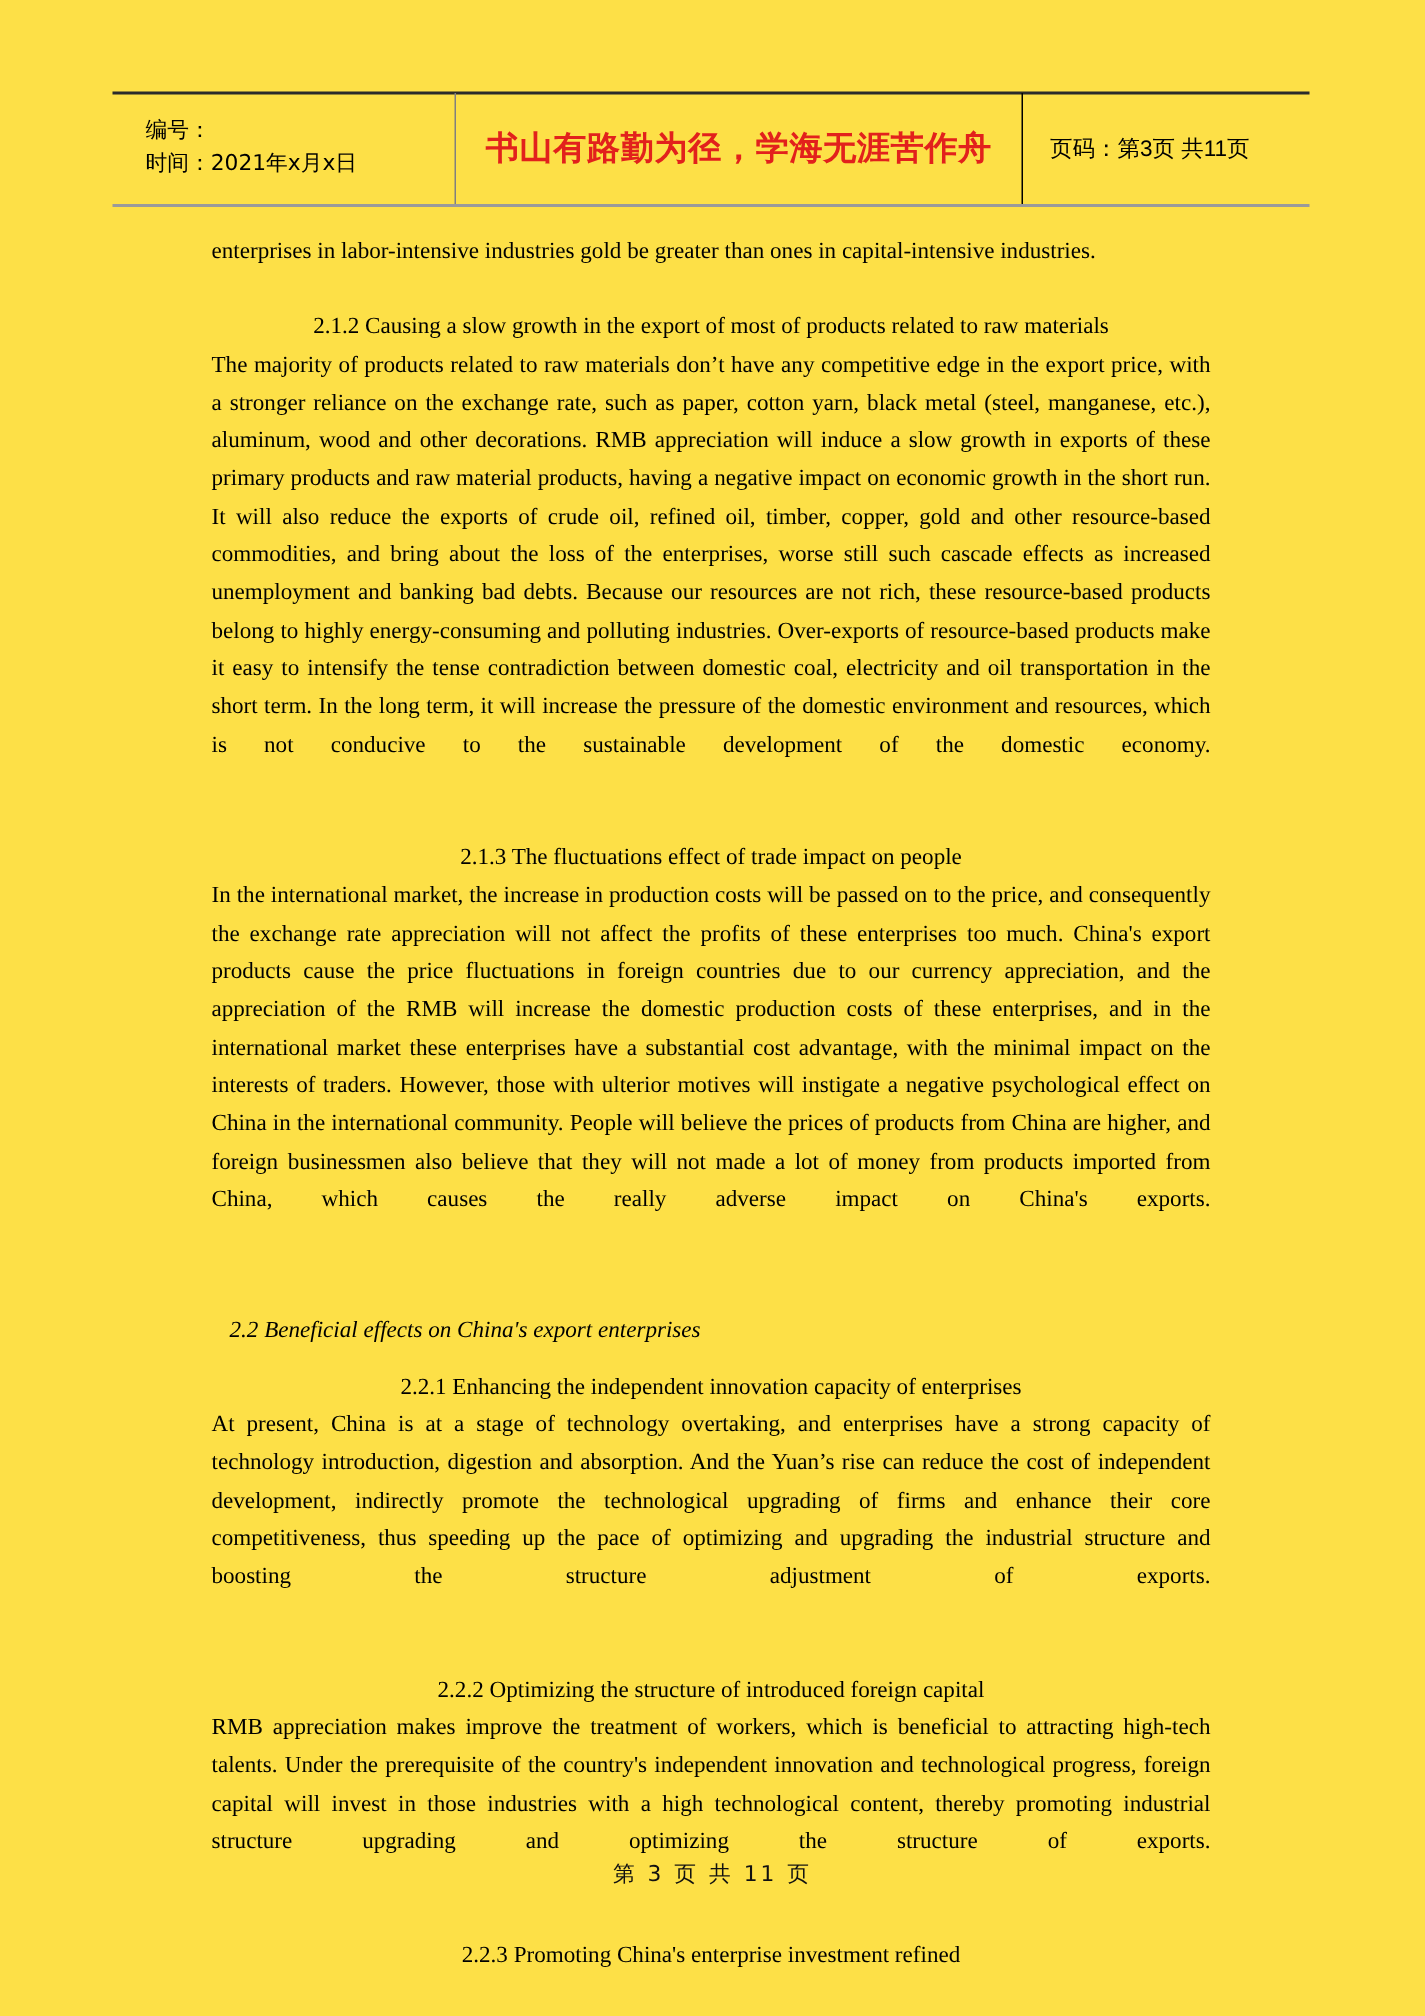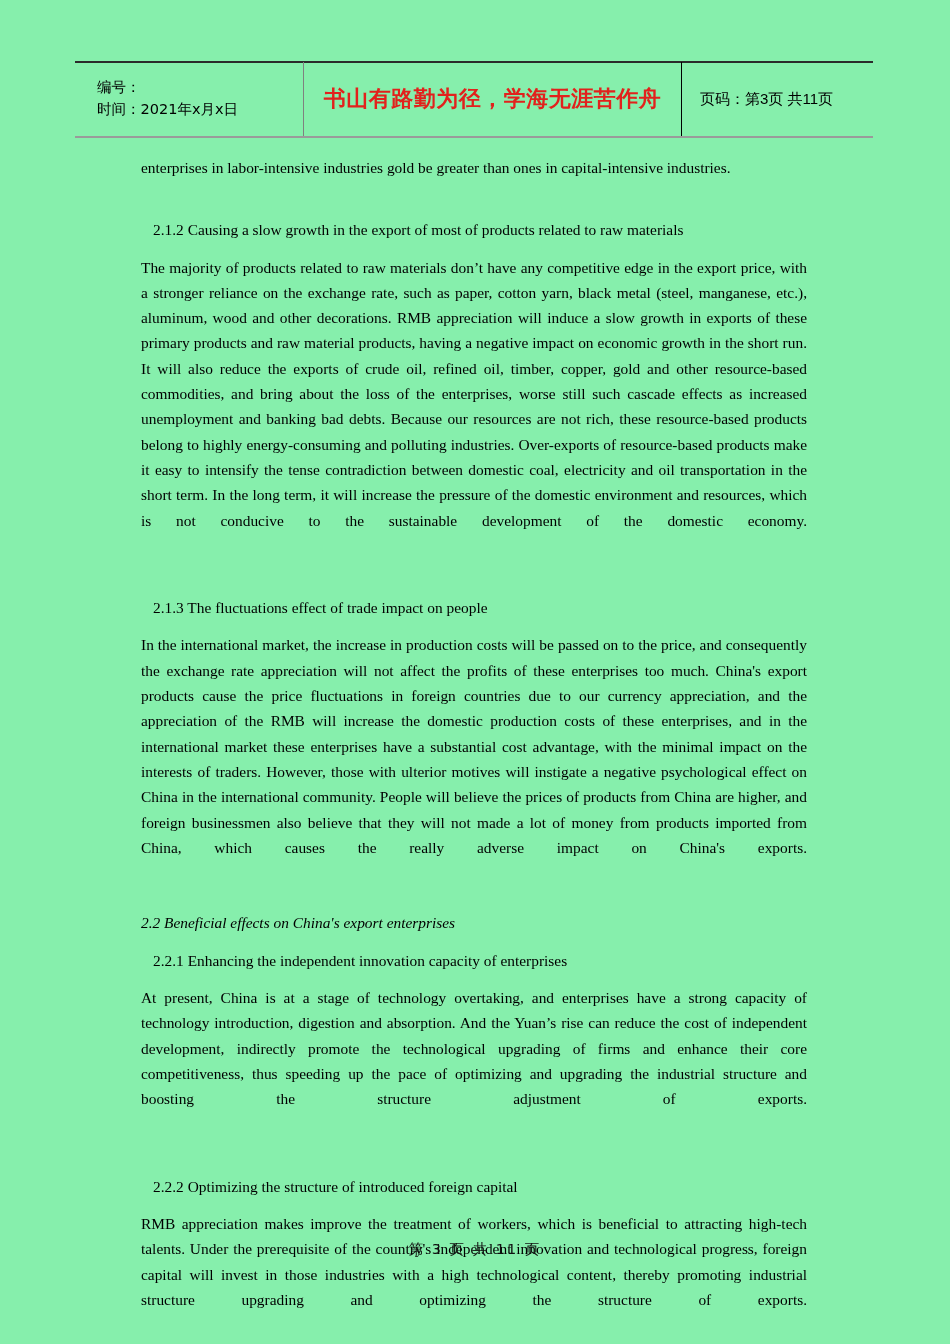--- a/index.html
+++ b/index.html
@@ -16,21 +16,21 @@
     color: #000000;
     overflow: hidden;
   }
 
   
   .page {
     position: absolute;
     top: 0; left: 0;
     width: 950px;
     height: 1344px;
-    background: #86efac;
+    background: #fde047;
   }
 
   
   .header-table {
     position: absolute;
     left: 75px;
     top: 62px;
     width: 798px;
     border-collapse: collapse;
     table-layout: fixed;
@@ -97,27 +97,27 @@
   p.para {
     margin: 0;
     font-size: 15.4px;
     line-height: 25.3px;
     text-align: justify;
     text-justify: inter-word;
     -webkit-hyphens: none;
     hyphens: none;
   }
   p.head {
-    margin: 12px;
+    margin: 0;
     font-size: 15.4px;
     line-height: 25.3px;
-    text-align: left;
+    text-align: center;
   }
   p.head-italic {
-    margin: 0;
+    margin: 12px;
     font-size: 15.4px;
     line-height: 25.3px;
     text-align: left;
     font-style: italic;
   }
   .spacer-lg { height: 25px; }
 
   
   p.para::after {
     content: "";

